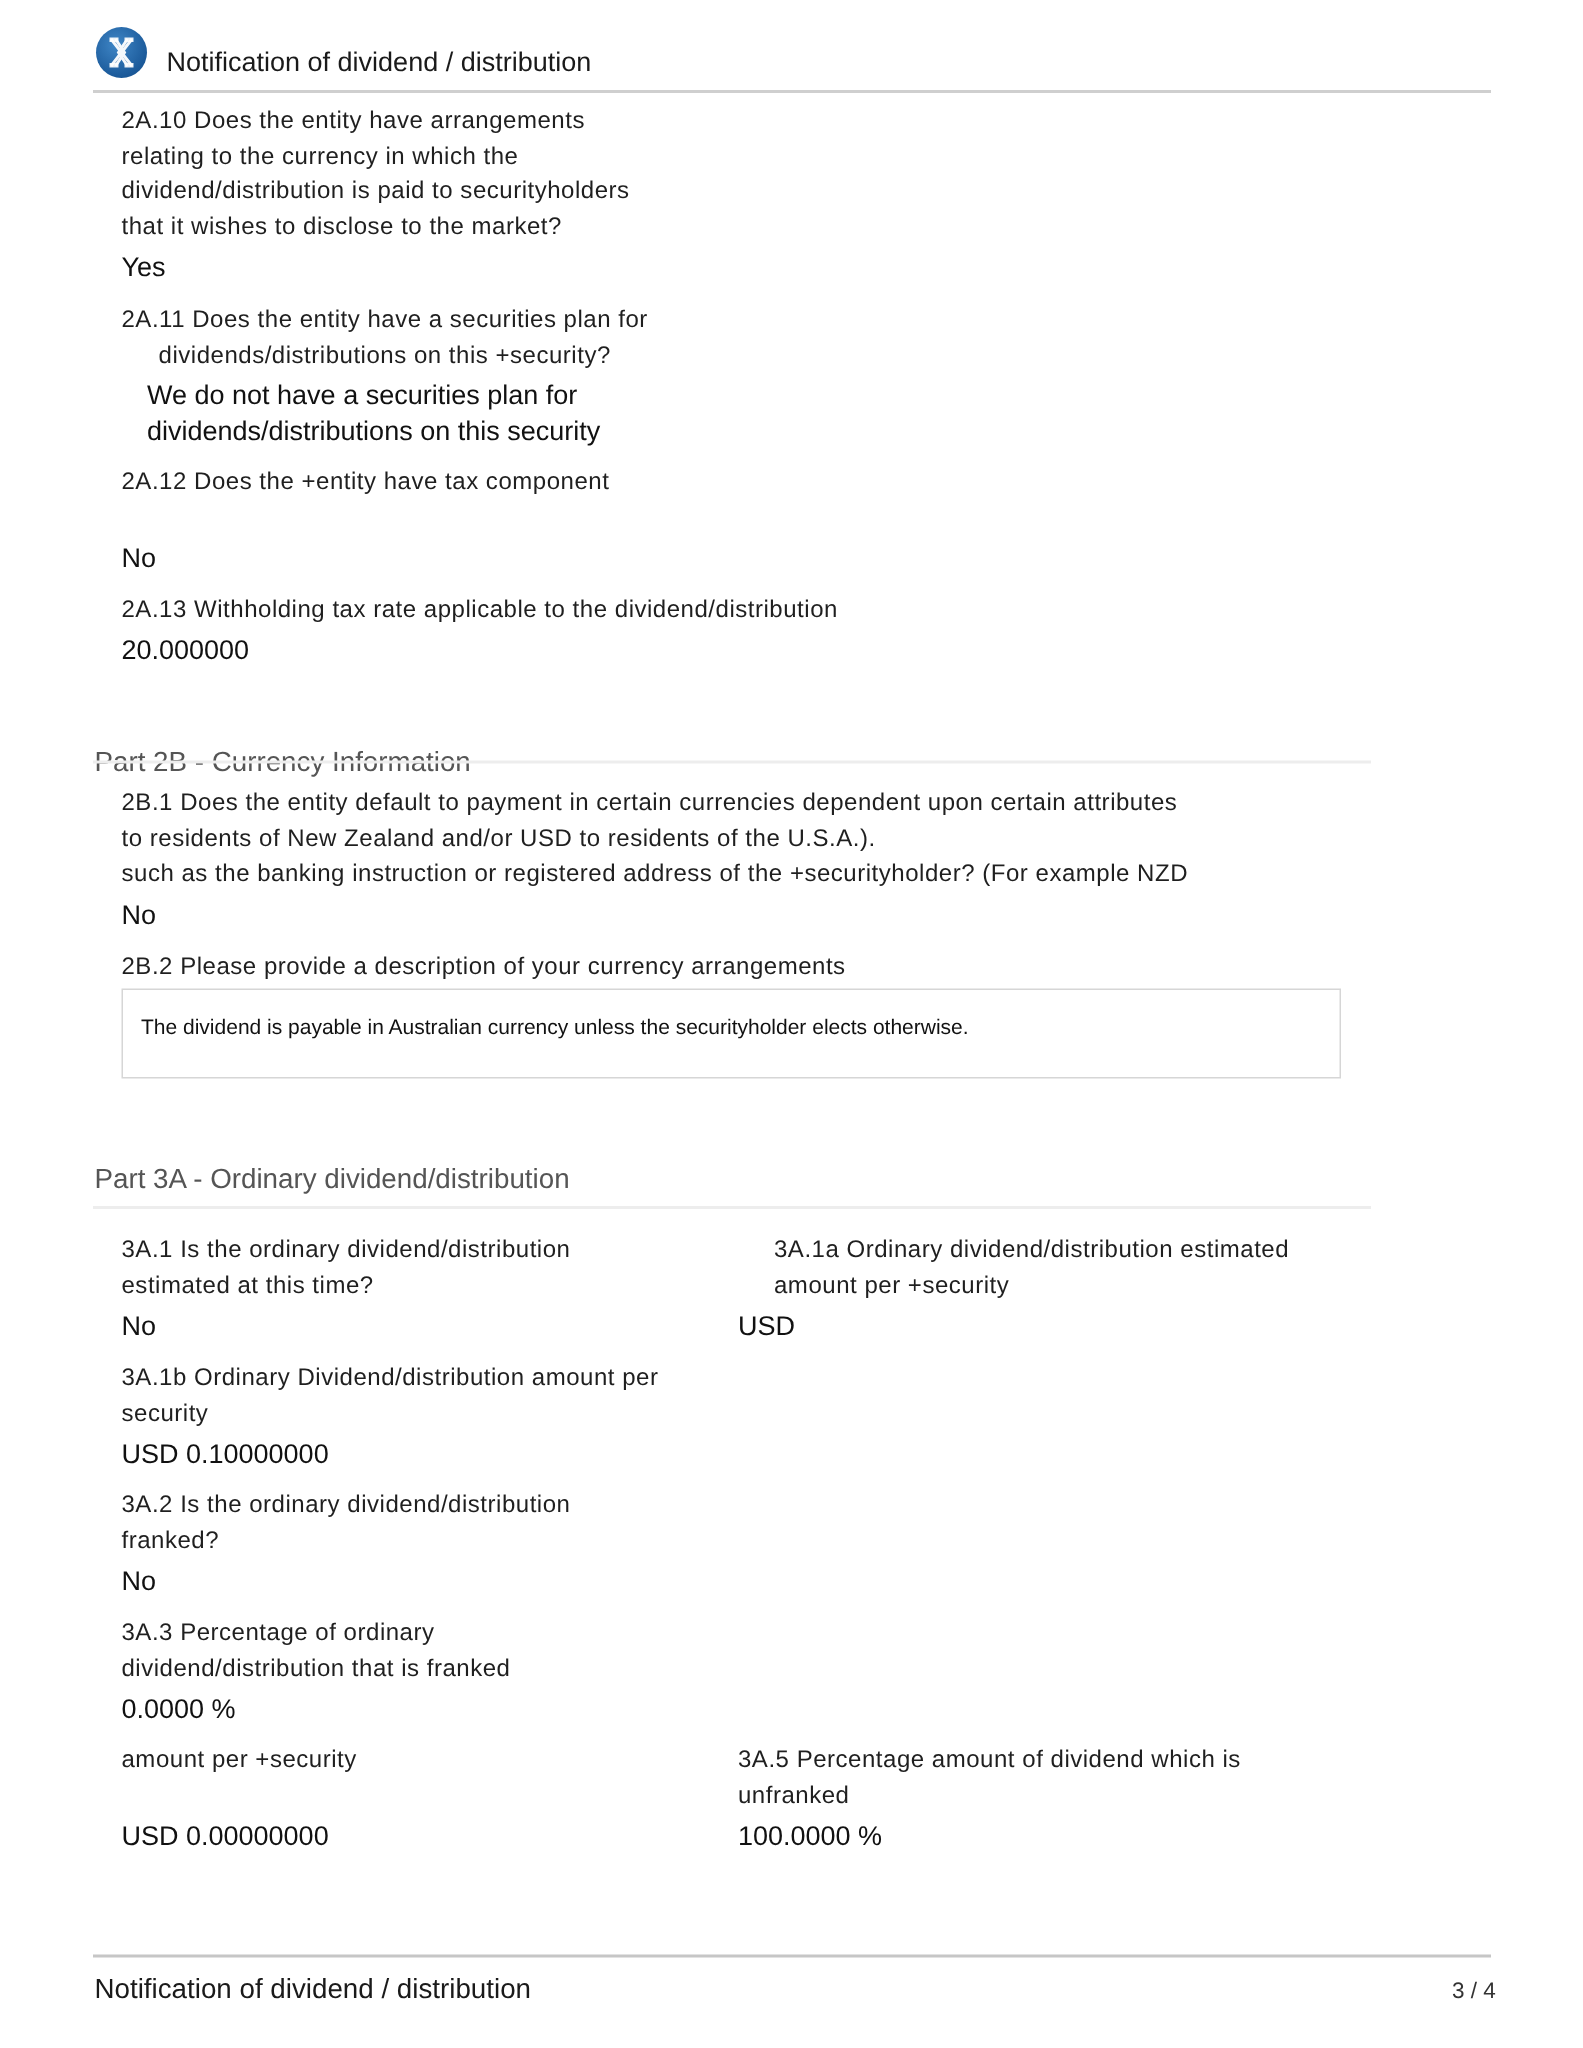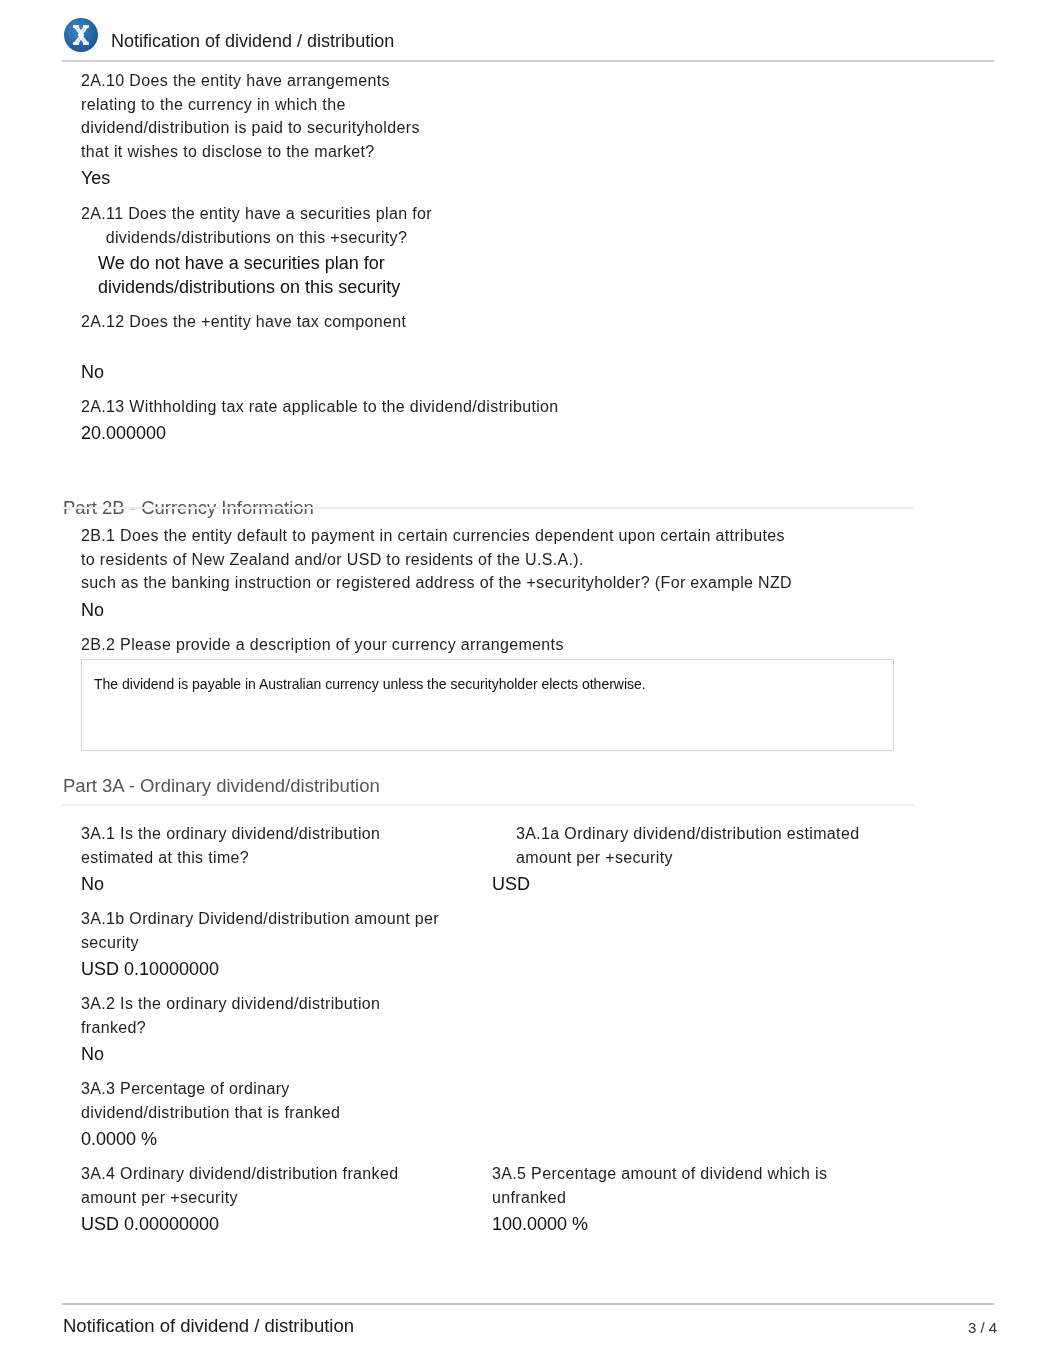--- a/index.html
+++ b/index.html
@@ -10,21 +10,21 @@
   .logo { position: absolute; left: 2px; top: 2px; width: 34px; height: 34px; border-radius: 50%; background: radial-gradient(circle at 40% 35%, #3f86c6, #1b5a9a 70%, #154a82); }
   .logo svg { position: absolute; left: 0; top: 0; }
   .header-title { position: absolute; left: 49px; top: 15px; font-size: 18px; color: #1a1a1a; }
 
   .q { position: absolute; font-size: 16px; line-height: 23.5px; letter-spacing: 0.35px; color: #1f1f1f; }
   .a { position: absolute; font-size: 18px; line-height: 23.5px; color: #111; }
 
   .section-title { position: absolute; left: 63px; font-size: 18.5px; color: #555; }
   .section-rule { position: absolute; left: 62px; width: 852px; height: 2px; background: #ededed; }
 
-  .textbox { position: absolute; left: 81px; top: 659px; width: 813px; height: 92px; border: 1px solid #d6d6d6; }
+  .textbox { position: absolute; left: 81px; top: 659px; width: 813px; height: 60px; border: 1px solid #d6d6d6; }
   .textbox-text { position: absolute; left: 12px; top: 16px; font-size: 14px; color: #111; }
 
   .footer-rule { position: absolute; left: 62px; top: 1303px; width: 932px; height: 2px; background: #c6c6c6; }
   .footer-title { position: absolute; left: 63px; top: 1315px; font-size: 18.5px; color: #1a1a1a; }
   .page-num { position: absolute; left: 968px; top: 1319px; font-size: 15px; color: #333; }
 </style>
 </head>
 <body>
 
 <div class="header">
@@ -116,21 +116,20 @@
 </div>
 <div class="a" style="left:81px; top:1043px;">No</div>
 
 <div class="q" style="left:81px; top:1077px;">
   <div>3A.3 Percentage of ordinary</div>
   <div>dividend/distribution that is franked</div>
 </div>
 <div class="a" style="left:81px; top:1128px;">0.0000 %</div>
 
 <div class="q" style="left:81px; top:1162px;">
-  <div>3A.4 Ordinary dividend/distribution franked</div>
   <div>amount per +security</div>
 </div>
 <div class="a" style="left:81px; top:1213px;">USD 0.00000000</div>
 
 <div class="q" style="left:492px; top:1162px;">
   <div>3A.5 Percentage amount of dividend which is</div>
   <div>unfranked</div>
 </div>
 <div class="a" style="left:492px; top:1213px;">100.0000 %</div>
 

